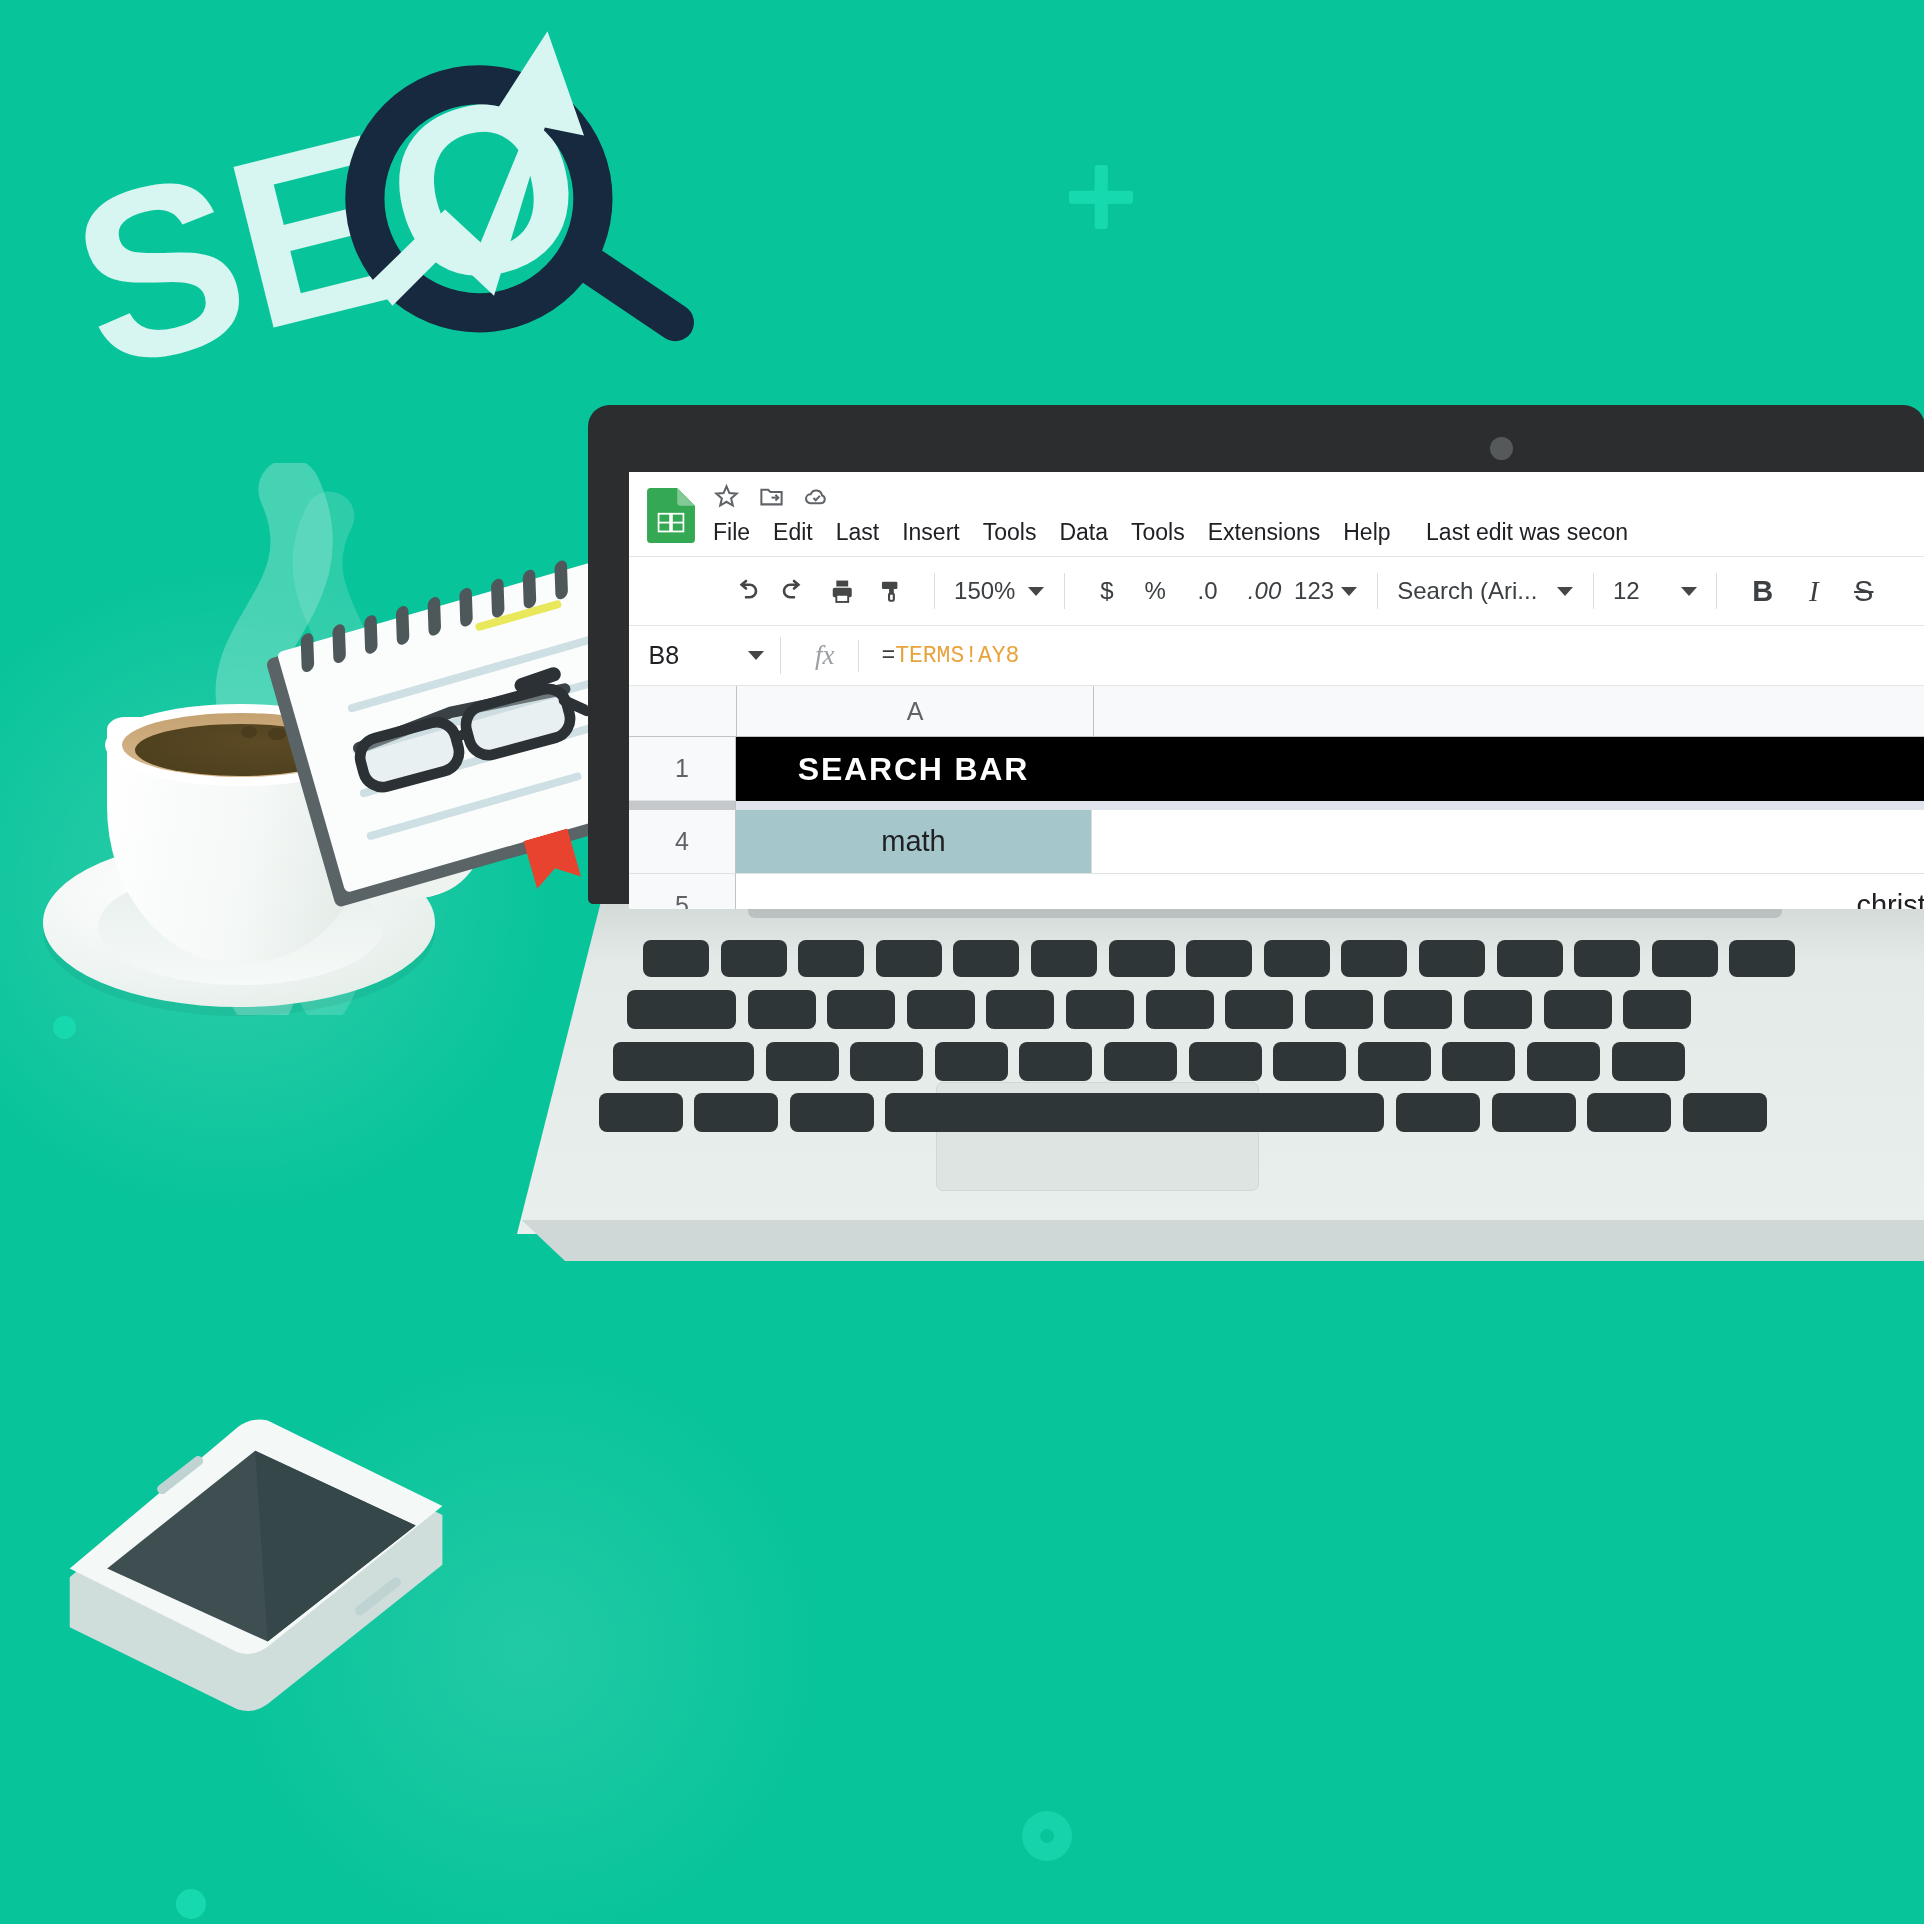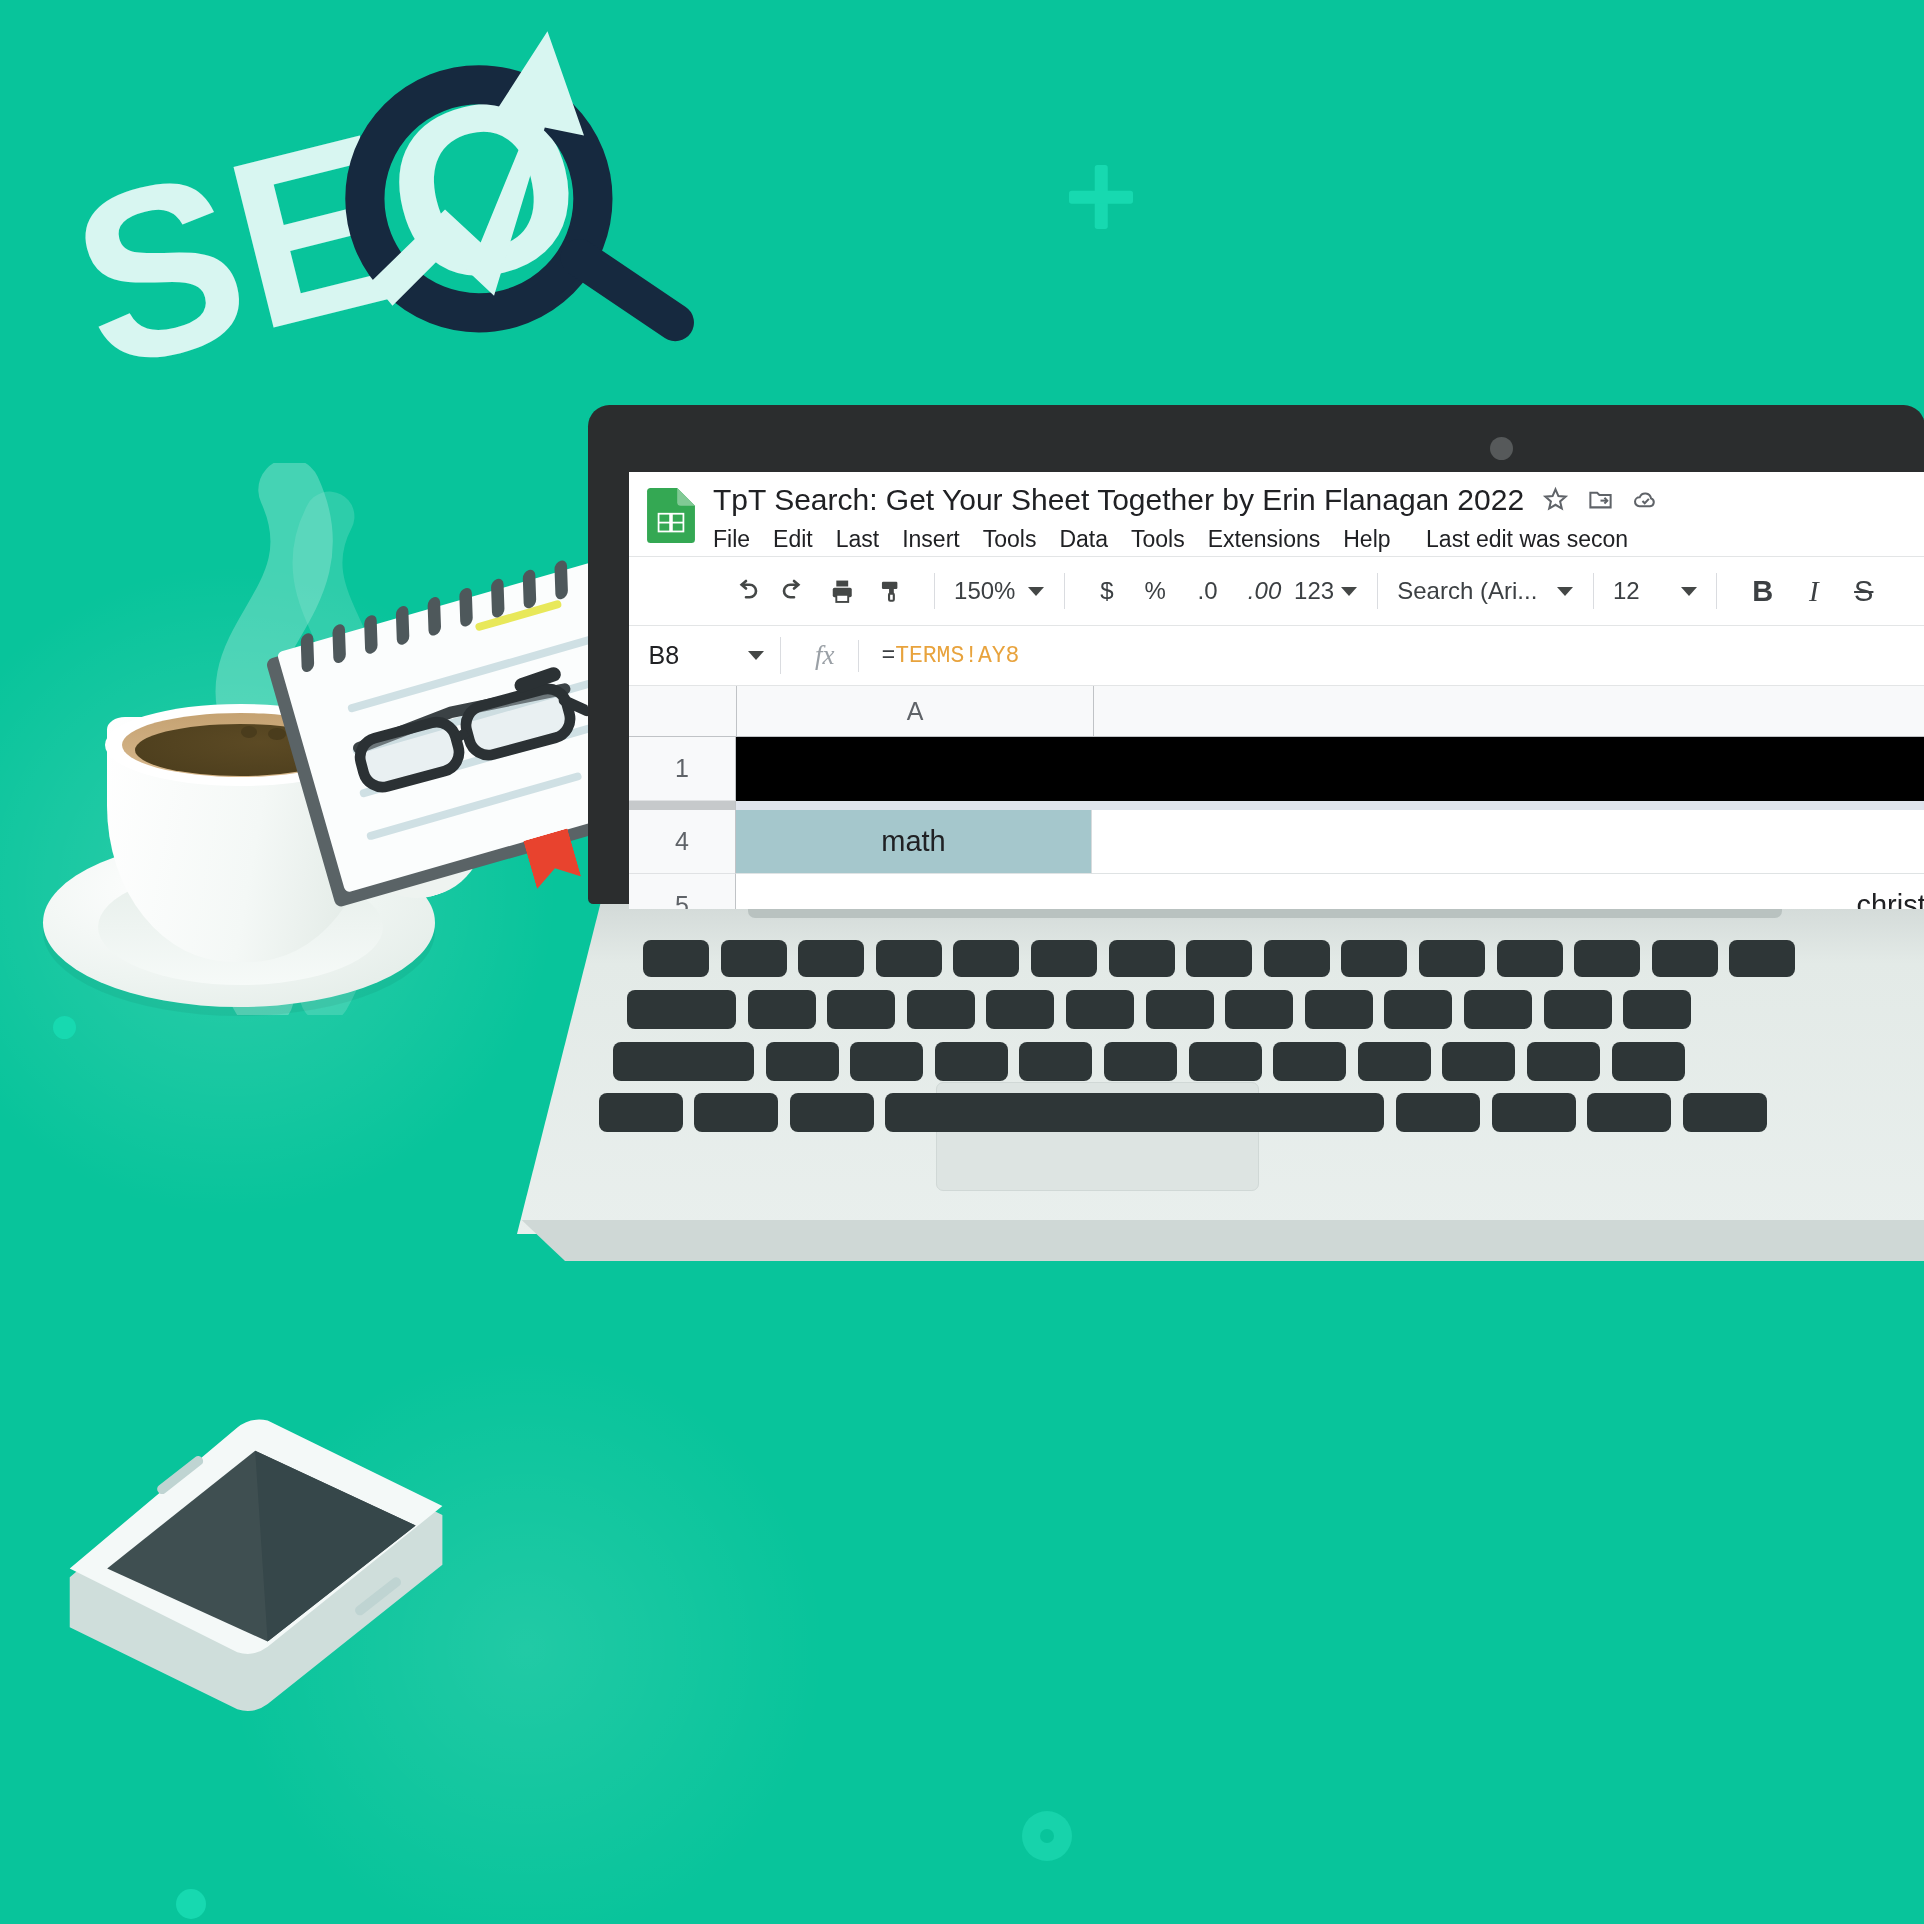--- a/index.html
+++ b/index.html
@@ -300,21 +300,20 @@
               <rect x="14" y="28" width="30" height="22" fill="#fff"></rect>
               <rect x="16" y="30" width="11" height="8" fill="#34A853"></rect>
               <rect x="31" y="30" width="11" height="8" fill="#34A853"></rect>
               <rect x="16" y="40" width="11" height="8" fill="#34A853"></rect>
               <rect x="31" y="40" width="11" height="8" fill="#34A853"></rect>
             </svg>
           </div>
 
           <div class="gs-titlewrap">
             <div class="gs-titlerow">
-              <div class="gs-title">TpT Search: Get Your Sheet Together by Erin Flanagan 2022</div>
               <span class="gs-tic">
                 <svg viewBox="0 0 24 24" fill="none" stroke="#5f6368" stroke-width="1.8">
                   <path d="M12 3 l2.6 6 6.4.5-4.9 4.2 1.5 6.3L12 16.7 6.4 20l1.5-6.3L3 9.5 9.4 9Z"></path>
                 </svg>
               </span>
               <span class="gs-tic">
                 <svg viewBox="0 0 24 24" fill="none" stroke="#5f6368" stroke-width="1.8">
                   <path d="M3 6h6l2 2h10v11H3Z"></path>
                     <path d="M12 13h6"></path>
                     <path d="M15.5 10.5 18 13l-2.5 2.5"></path>
@@ -410,20 +409,21 @@
 
         <div class="grid">
           <div class="colhdr">
             <div class="ch-corner"></div>
             <div class="ch ch-a">A</div>
             <div class="ch ch-b"></div>
           </div>
 
           <div class="row row-hdr">
             <div class="rh">1</div>
+            <div class="cell-a">SEARCH BAR</div>
             <div class="cell-b"></div>
           </div>
 
           <div class="row-gap">
             <div class="rh"></div>
             <div class="gapcell"></div>
           </div>
 
           <div class="row">
             <div class="rh">4</div>

